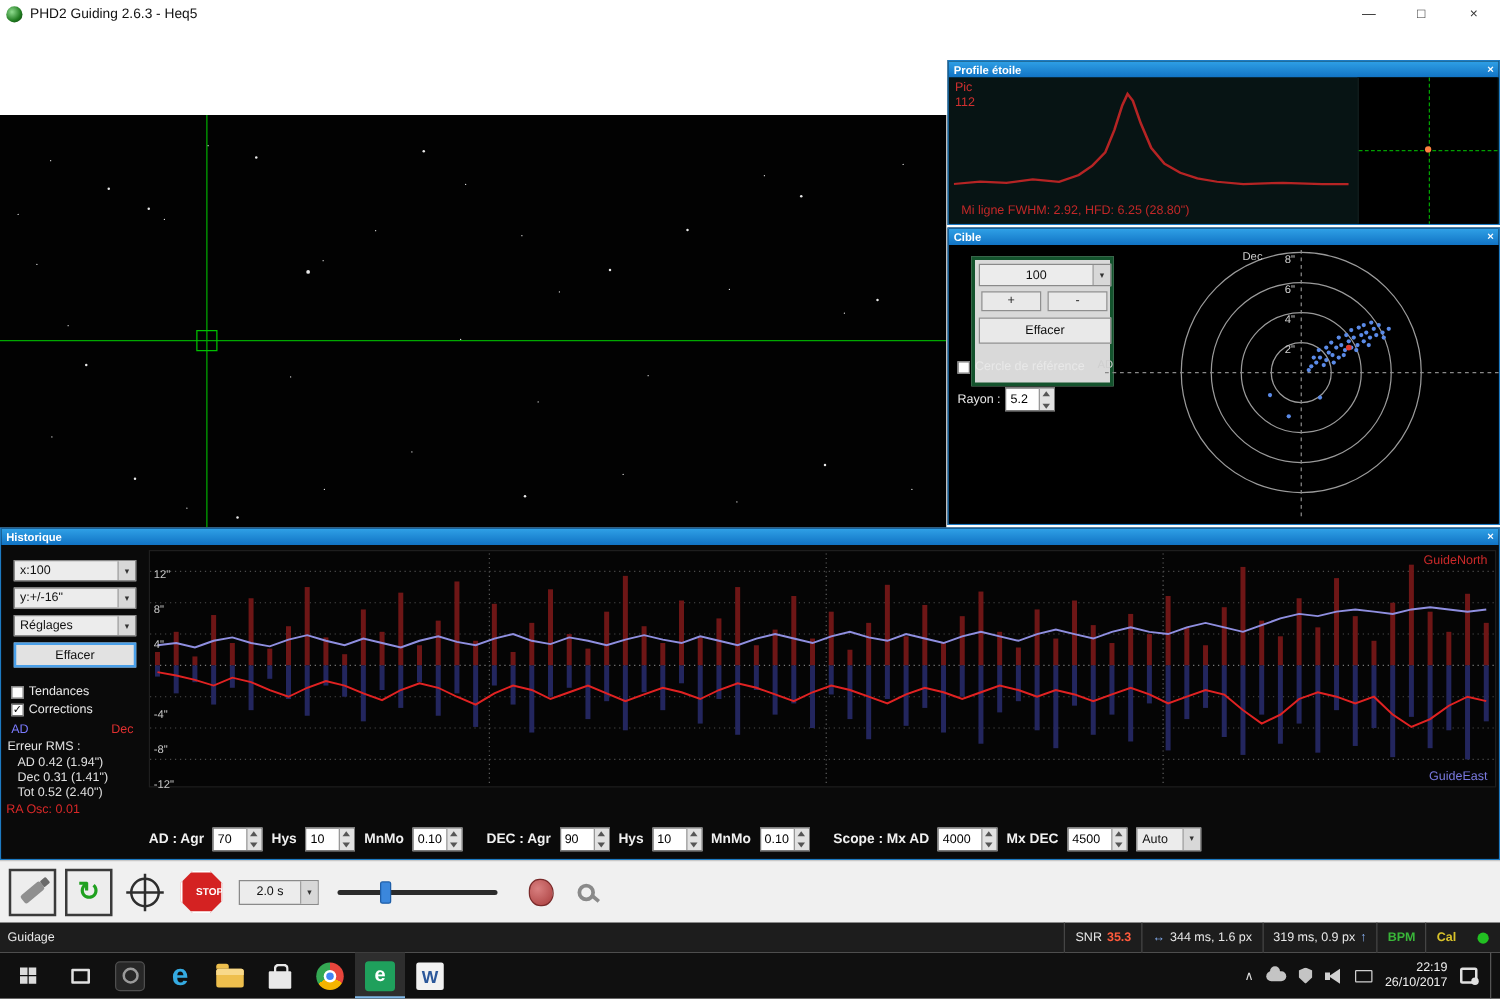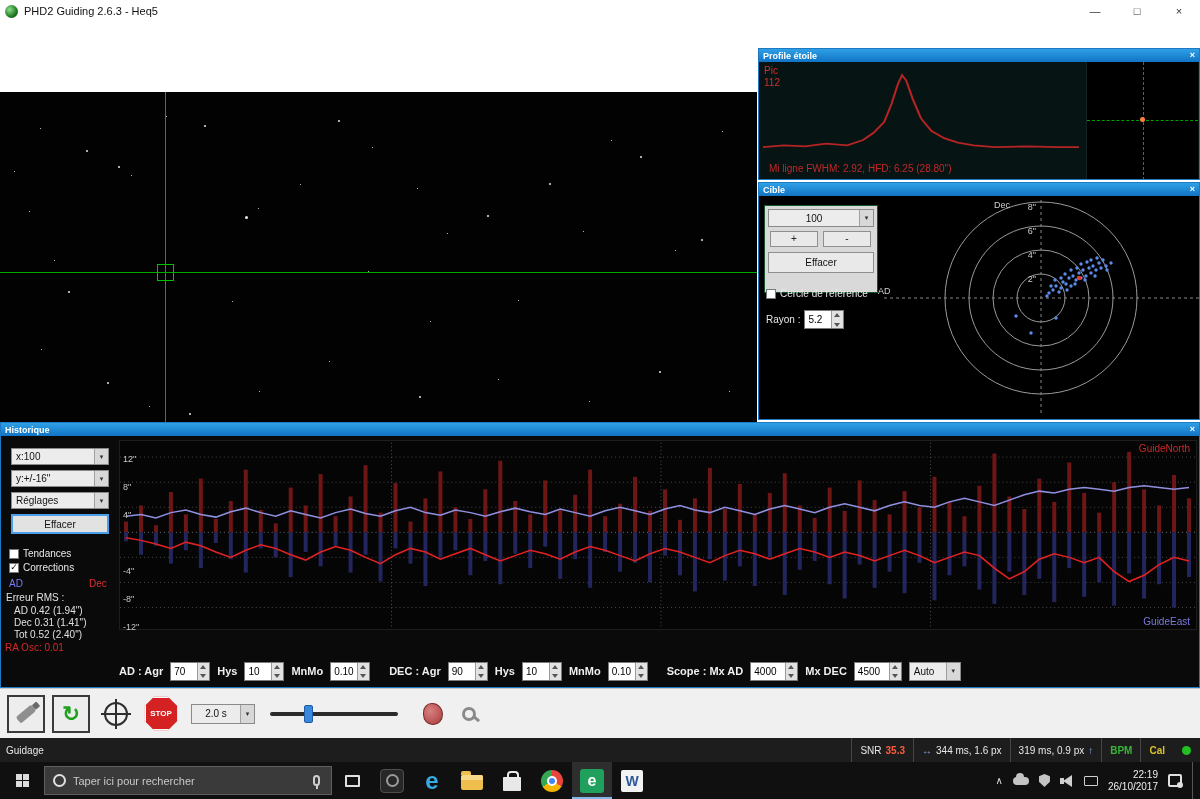--- a/index.html
+++ b/index.html
@@ -42,21 +42,21 @@
 .profile-curve{position:absolute;left:4px;top:6px;width:316px;height:90px}
 .fwhm{position:absolute;left:10px;top:101px;color:#c22828;font-size:10px;white-space:nowrap}
 .starzoom{position:absolute;left:327px;top:0;width:112px;height:118px;background:#000;border-left:1px solid #152525}
 .zx{position:absolute;left:0;top:58px;width:100%;height:0;border-top:1px dashed #00a000}
 .zy{position:absolute;left:56px;top:0;height:100%;width:0;border-left:1px dashed #00a000}
 .zstar{position:absolute;left:53px;top:55px;width:5px;height:5px;border-radius:50%;background:#ff8040}
 
 
 .cible-panel{left:758px;top:182px;width:442px;height:238px;background:#000}
 .cible-body{position:relative;width:100%;height:224px;background:#000}
-.ctrlpanel{position:absolute;left:5px;top:9px;width:114px;height:88px;background:#d9d9d9;border:1px solid #14532d}
+.ctrlpanel{position:absolute;left:18px;top:9px;width:114px;height:104px;background:#d9d9d9;border:3px solid #14532d}
 .zoomdd{position:absolute;left:3px;top:3px;width:106px;height:18px}
 .zbtn{position:absolute;width:48px;height:16px;top:25px;background:#e9e9e9;border:1px solid #8f8f8f;font-size:10px;line-height:12px;text-align:center;color:#222;font-family:inherit}
 .zbtn.plus{left:5px}.zbtn.minus{left:58px}
 .effacer1{position:absolute;left:3px;top:46px;width:106px;height:21px;background:#e9e9e9;border:1px solid #8f8f8f;font-size:10px;color:#111;font-family:inherit}
 .cb-row{position:absolute;display:flex;align-items:center;gap:4px;color:#e8e8e8;font-size:10px}
 .cbox{width:10px;height:10px;background:#fff;border:1px solid #777;display:inline-flex;align-items:center;justify-content:center}
 .chk{font-size:9px;line-height:9px;color:#111}
 .cible-cb{left:7px;top:92px}
 .rayon-row{left:7px;top:114px}
 .bullseye{position:absolute;left:115px;top:0;width:327px;height:224px}
@@ -105,21 +105,21 @@
 .toolbar{position:absolute;left:0;top:688px;width:100%;height:50px;background:#f0f0f0;border-top:1px solid #c8c8c8;display:flex;align-items:center;gap:7px;padding-left:7px}
 .tbtn{width:38px;height:38px;display:flex;align-items:center;justify-content:center}
 .tbtn.boxed{border:2px solid #3a3a3a;background:#ededed}
 .icon-connect{width:20px;height:8px;background:#8f8f8f;border-radius:2px;transform:rotate(-40deg);position:relative}
 .icon-connect::after{content:"";position:absolute;right:-6px;top:1px;width:6px;height:6px;background:#6a6a6a;border-radius:1px}
 .icon-loop{color:#1fa01f;font-size:21px;font-weight:bold;line-height:21px}
 .icon-target{width:24px;height:24px;border:2px solid #2e2e2e;border-radius:50%;position:relative}
 .icon-target::before,.icon-target::after{content:"";position:absolute;background:#2e2e2e}
 .icon-target::before{left:50%;top:-5px;width:2px;height:30px;margin-left:-1px}
 .icon-target::after{top:50%;left:-5px;height:2px;width:30px;margin-top:-1px}
-.icon-stop{width:35px;height:35px;background:#d42222;clip-path:polygon(30% 2%,70% 2%,98% 30%,98% 70%,70% 98%,30% 98%,2% 70%,2% 30%);display:flex;align-items:center;justify-content:center;color:#fff;font-size:8px;font-weight:bold;box-shadow:inset 0 0 0 2px #fff}
+.icon-stop{width:35px;height:35px;background:#d42222;clip-path:polygon(30% 2%,70% 2%,98% 30%,98% 70%,70% 98%,30% 98%,2% 70%,2% 30%);display:flex;align-items:center;justify-content:flex-end;color:#fff;font-size:8px;font-weight:bold;box-shadow:inset 0 0 0 2px #fff}
 .expdd{width:64px;height:20px;margin-left:4px}
 .slider{position:relative;width:128px;height:20px;margin-left:8px}
 .slider .track{position:absolute;left:0;right:0;top:8px;height:4px;background:#2b2b2b;border-radius:2px}
 .slider .thumb{position:absolute;left:34px;top:1px;width:9px;height:18px;background:#3b87dc;border:1px solid #1e5ea8;border-radius:2px}
 .icon-brain{width:28px;height:22px;background:radial-gradient(circle at 35% 35%,#d98080,#a83c3c);border-radius:45% 55% 50% 50%;border:1px solid #7a2a2a;margin-left:18px}
 .icon-loupe{width:14px;height:14px;border:3px solid #8a8a8a;border-radius:50%;position:relative}
 .icon-loupe::after{content:"";position:absolute;width:8px;height:3px;background:#8a8a8a;right:-7px;bottom:-2px;transform:rotate(40deg)}
 
 
 .statusbar{position:absolute;left:0;top:738px;width:100%;height:24px;background:#1d1d1d;color:#e8e8e8;font-size:10px;display:flex;align-items:center}
@@ -685,25 +685,20 @@
 
   <div class="taskbar">
     <div class="tb-start">
       <span class="winlogo">
           <i></i>
           <i></i>
           <i></i>
           <i></i>
         </span>
     </div>
-    <div class="tb-search">
-      <span class="cortana"></span>
-      <span class="tb-search-text">Taper ici pour rechercher</span>
-      <span class="icon-mic"></span>
-    </div>
     <div class="tb-app">
         <span class="icon-taskview"></span>
       </div>
     <div class="tb-app">
         <span class="icon-camapp"></span>
       </div>
     <div class="tb-app">
         <span class="icon-edge">e</span>
       </div>
     <div class="tb-app">

